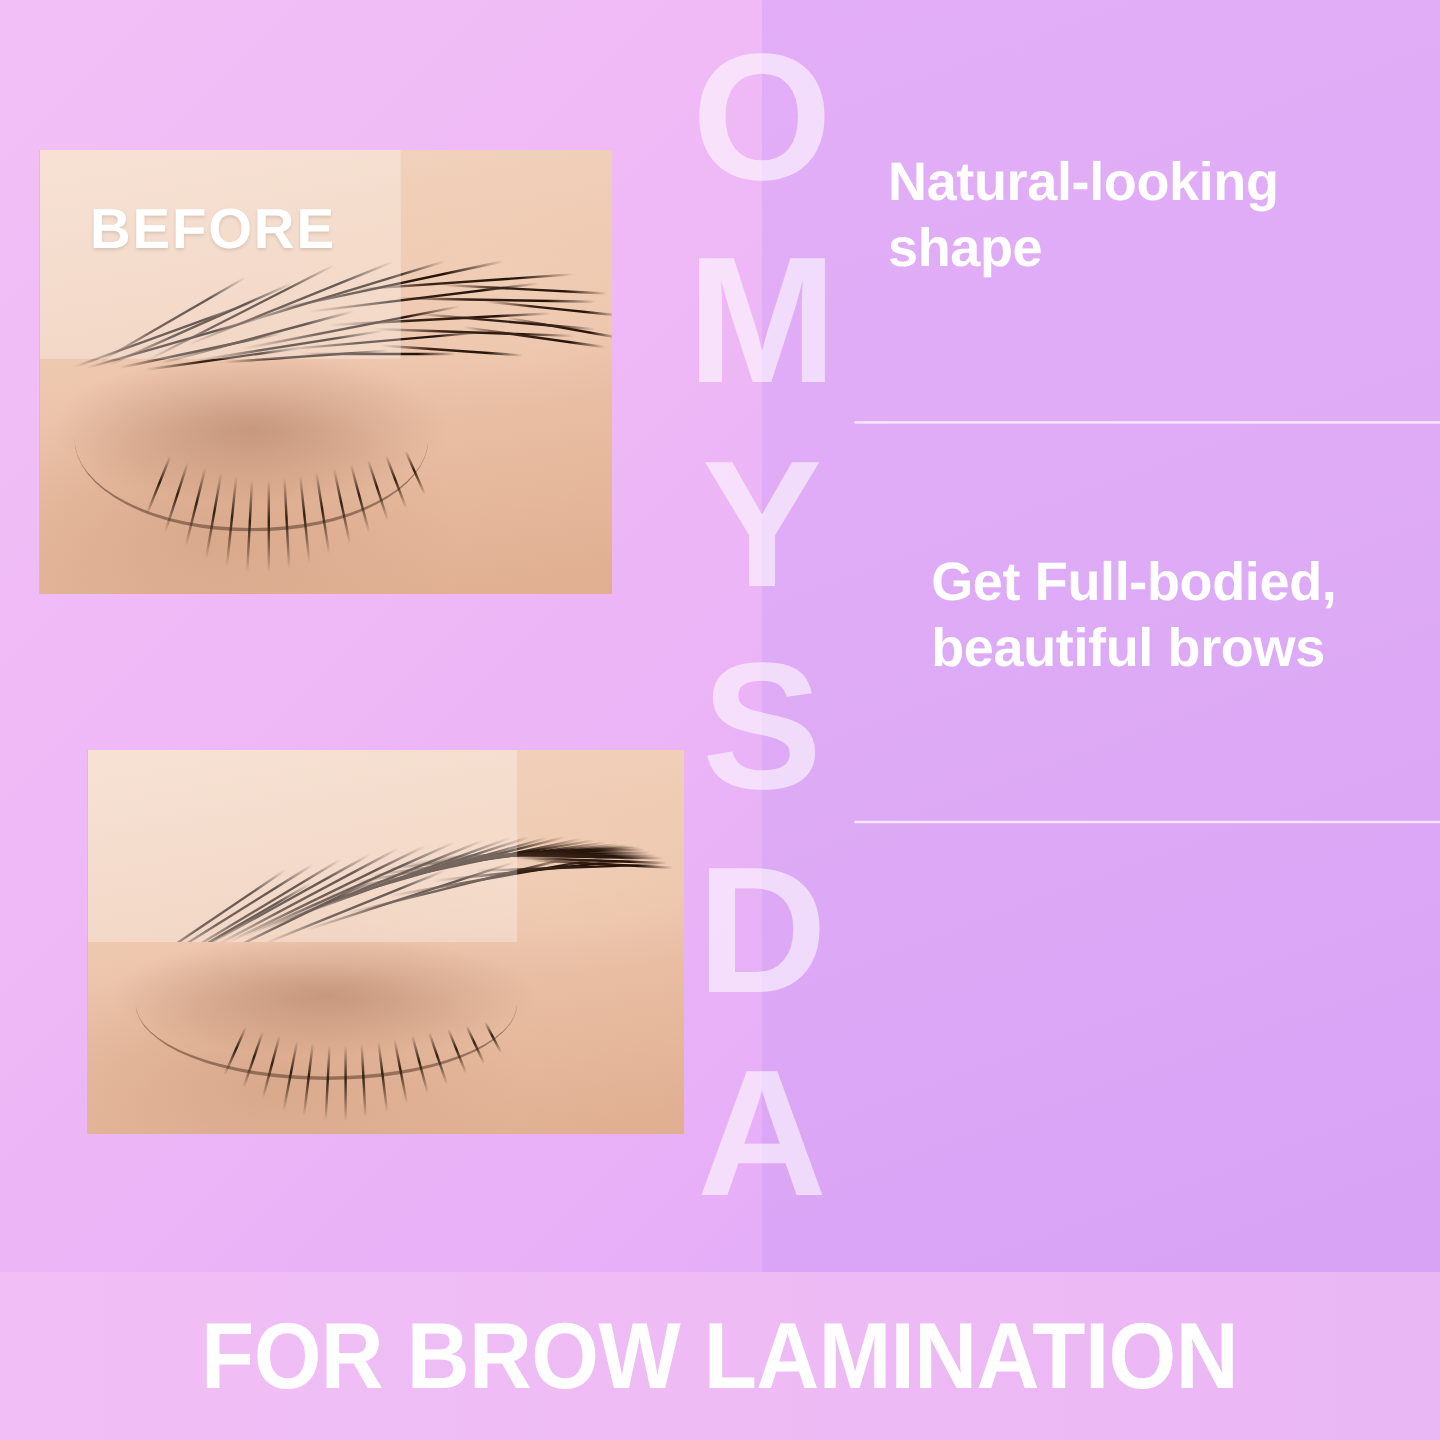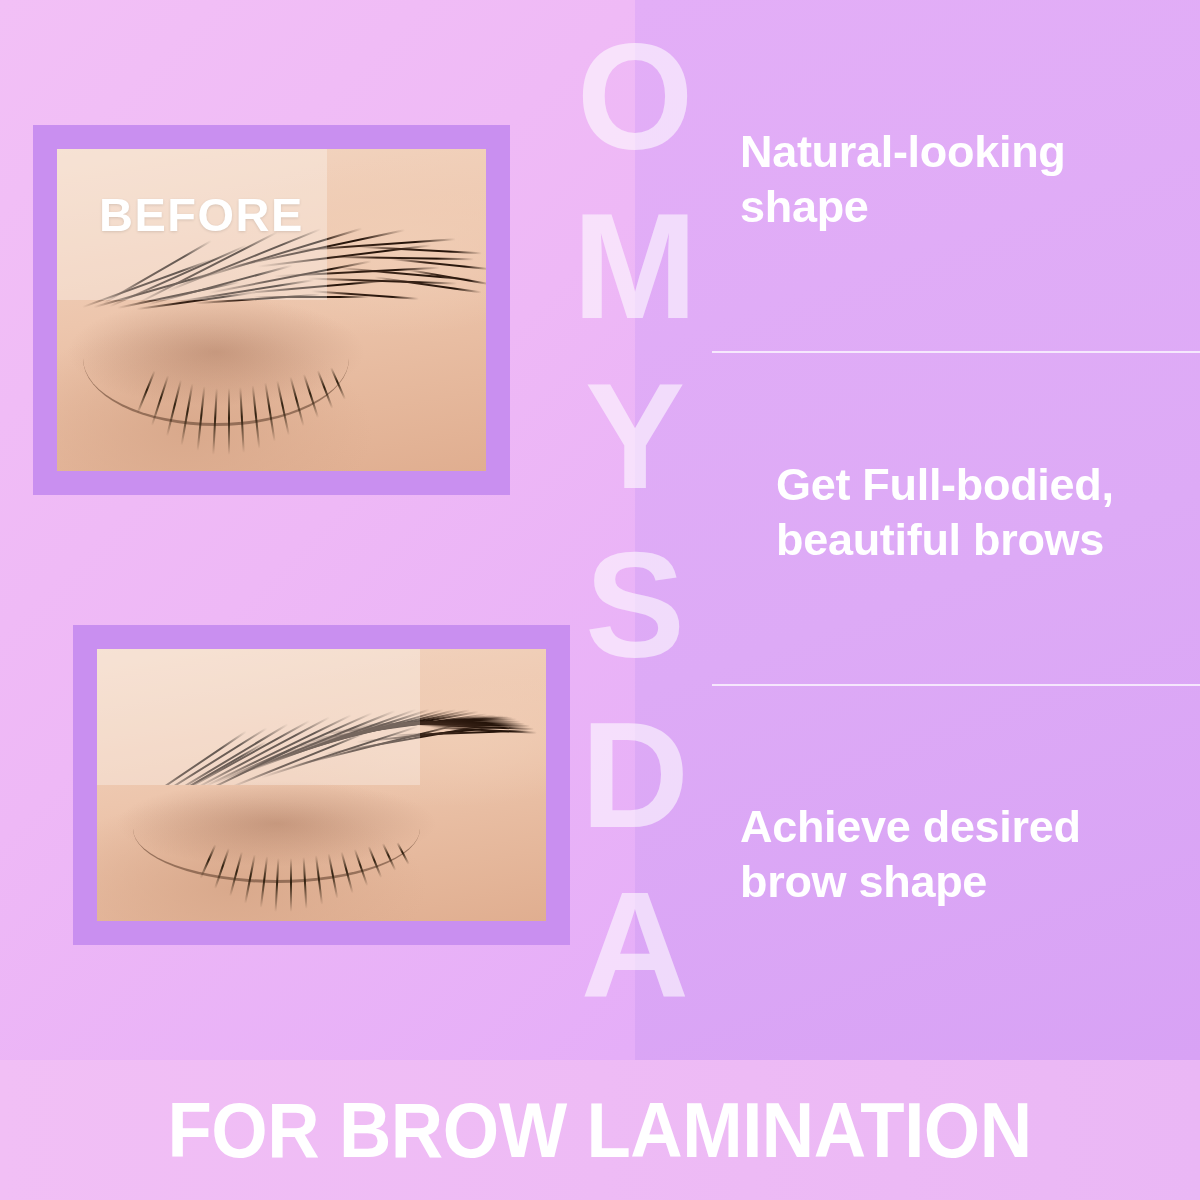--- a/index.html
+++ b/index.html
@@ -21,21 +21,21 @@
   #right-panel {
     position:absolute;
     left:635px; top:0; width:565px; height:1060px;
     background:linear-gradient(160deg,#e3aef7 0%, #ddaaf6 55%, #d8a2f5 100%);
   }
 
   
   .photo-card {
     position:absolute;
     background:#c98ff0;
-    padding:24px;
+    padding:0;
   }
   #card-before { left:33px;  top:125px; width:477px; height:370px; }
   #card-after  { left:73px;  top:625px; width:497px; height:320px; }
 
   .photo {
     position:relative;
     width:100%; height:100%;
     overflow:hidden;
   }
 
@@ -299,19 +299,18 @@
     <span>D</span>
     <span>A</span>
   </div>
 
   <div class="feature" id="feature-0">Natural-looking shape</div>
   <div class="divider" id="divider-0"></div>
 
   <div class="feature" id="feature-1">Get Full-bodied, beautiful brows</div>
   <div class="divider" id="divider-1"></div>
 
-  <div class="feature" id="feature-2">Achieve desired brow shape</div>
 
   <div id="footer-band">
     <div id="headline">FOR BROW LAMINATION</div>
   </div>
 
 </div>
 
 </body></html>

